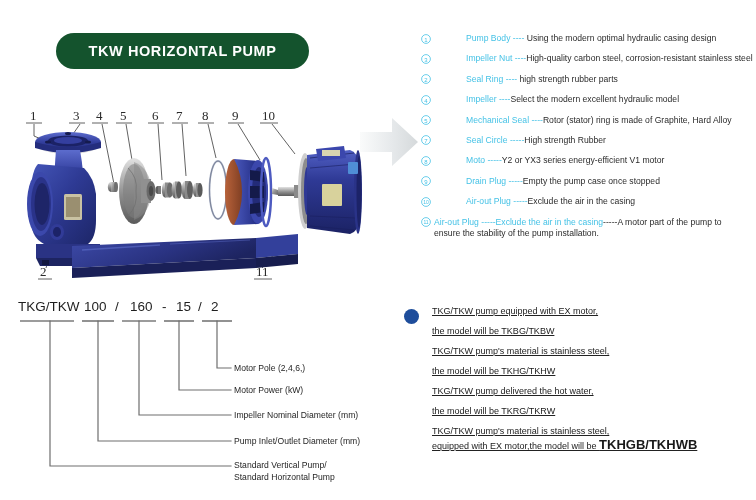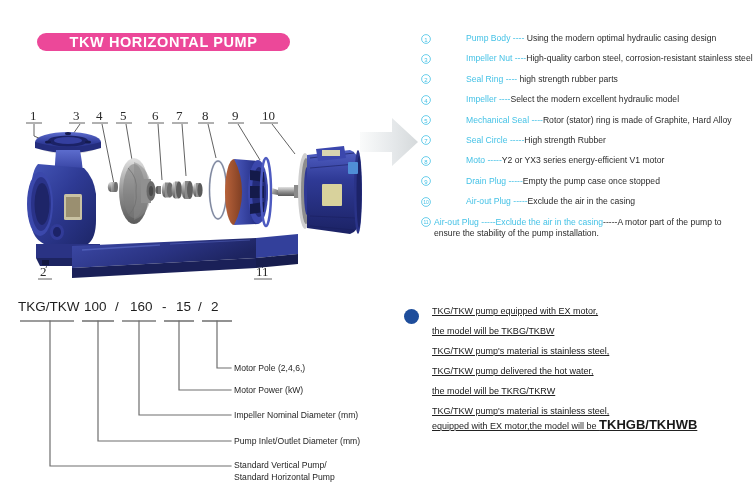--- a/index.html
+++ b/index.html
@@ -17,25 +17,25 @@
   }
   .page {
     position: absolute;
     inset: 0;
     background: #ffffff;
   }
 
   
   #title-banner {
     position: absolute;
-    left: 37px;
+    left: 56px;
     top: 33px;
     width: 253px;
-    height: 18px;
-    background: #ec4899;
+    height: 36px;
+    background: #14532d;
     border-radius: 18px;
     display: flex;
     align-items: center;
     justify-content: center;
   }
   #title-banner .txt {
     color: #ffffff;
     font-size: 14.5px;
     font-weight: bold;
     letter-spacing: 0.6px;
@@ -602,20 +602,21 @@
       <text class="leg-txt" x="216" y="184">Standard  Horizontal Pump</text>
     </svg>
   </div>
 
   <div id="model-notes">
     <span class="bullet"></span>
     <div class="notes-body">
       <div class="note-line">TKG/TKW pump equipped with EX motor,</div>
       <div class="note-line">the model will be TKBG/TKBW</div>
       <div class="note-line">TKG/TKW pump's material is stainless steel,</div>
+      <div class="note-line">the model will be TKHG/TKHW</div>
       <div class="note-line">TKG/TKW pump delivered the hot water,</div>
       <div class="note-line">the model will be TKRG/TKRW</div>
       <div class="note-line tight">TKG/TKW pump's material is stainless steel,</div>
       <div class="note-line"><span>equipped with EX motor,the model will be </span><span class="strong">TKHGB/TKHWB</span></div>
     </div>
   </div>
 
 </div>
 
 </body></html>

